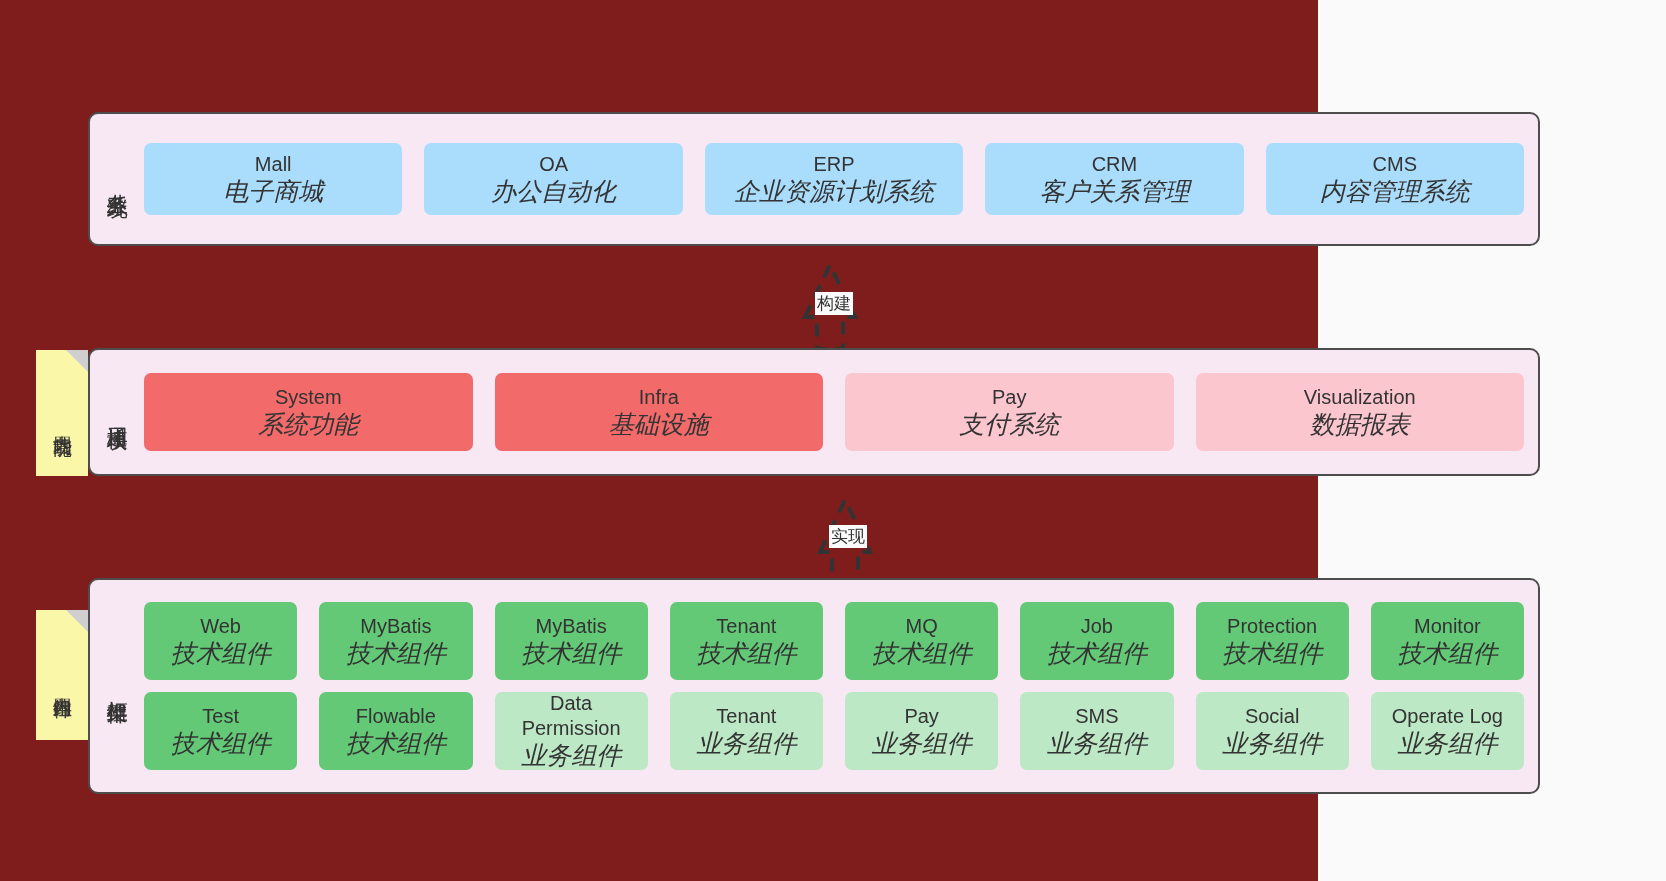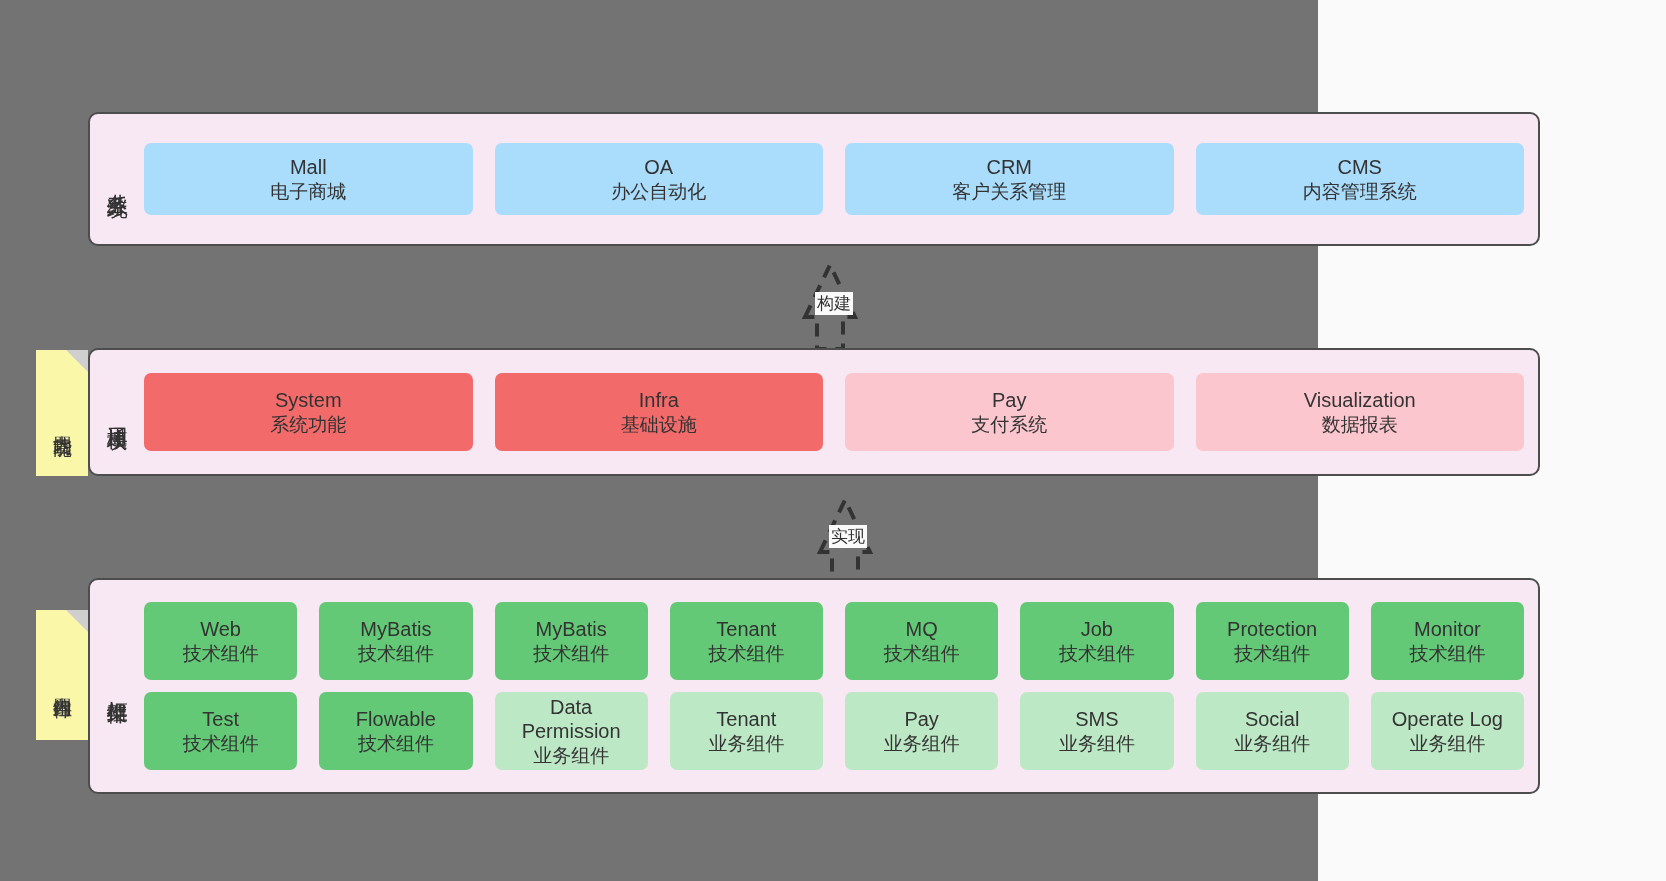--- a/index.html
+++ b/index.html
@@ -13,21 +13,21 @@
     font-family: "Liberation Sans", "DejaVu Sans", sans-serif;
     color: #333333;
     overflow: hidden;
     position: relative;
   }
 
   #canvas {
     position: relative;
     width: 1318px;
     height: 881px;
-    background: #737373;
+    background: #7f1d1d;
   }
 
   
   .layer {
     position: absolute;
     background: #f8e8f3;
     border: 2px solid #4d4d4d;
     border-radius: 10px;
     box-sizing: border-box;
     display: flex;
@@ -77,22 +77,23 @@
     text-align: center;
     box-sizing: border-box;
     padding: 6px 4px;
     line-height: 1.22;
   }
   .node .t1 {
     font-size: 20px;
     color: #333333;
   }
   .node .t2 {
-    font-size: 19px;
-    color: #333333;
+    font-size: 25px;
+    color: #333333;
+    font-style: italic;
   }
 
   .node.blue   { background: #aadcfc; }
   .node.red    { background: #f26a6a; }
   .node.pink   { background: #fcc6cf; }
   .node.green  { background: #63c977; }
   .node.lgreen { background: #bde8c6; }
 
   
   #layer-business {
@@ -173,20 +174,24 @@
       <div class="row">
         <div class="node blue">
           <span class="t1">Mall</span>
           <span class="t2">电子商城</span>
         </div>
         <div class="node blue">
           <span class="t1">OA</span>
           <span class="t2">办公自动化</span>
         </div>
         <div class="node blue">
+          <span class="t1">ERP</span>
+          <span class="t2">企业资源计划系统</span>
+        </div>
+        <div class="node blue">
           <span class="t1">CRM</span>
           <span class="t2">客户关系管理</span>
         </div>
         <div class="node blue">
           <span class="t1">CMS</span>
           <span class="t2">内容管理系统</span>
         </div>
       </div>
     </div>
   </div>

